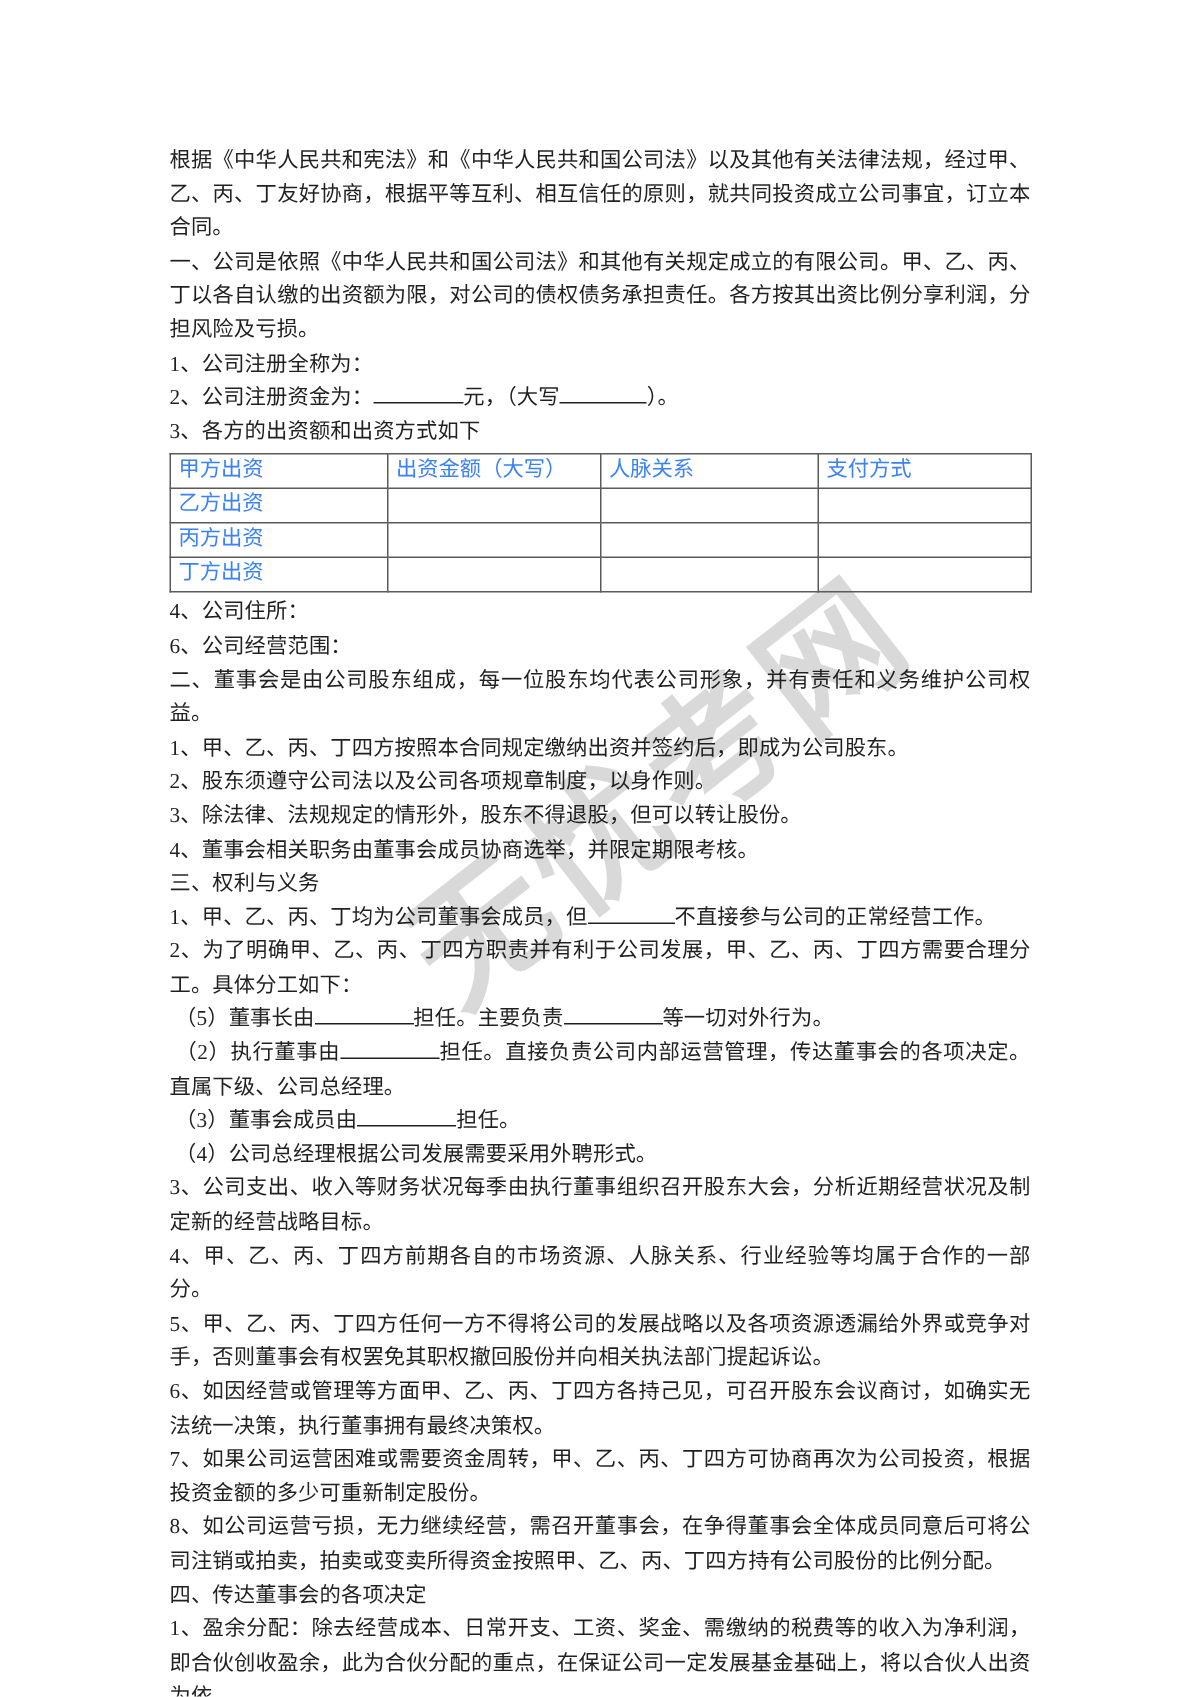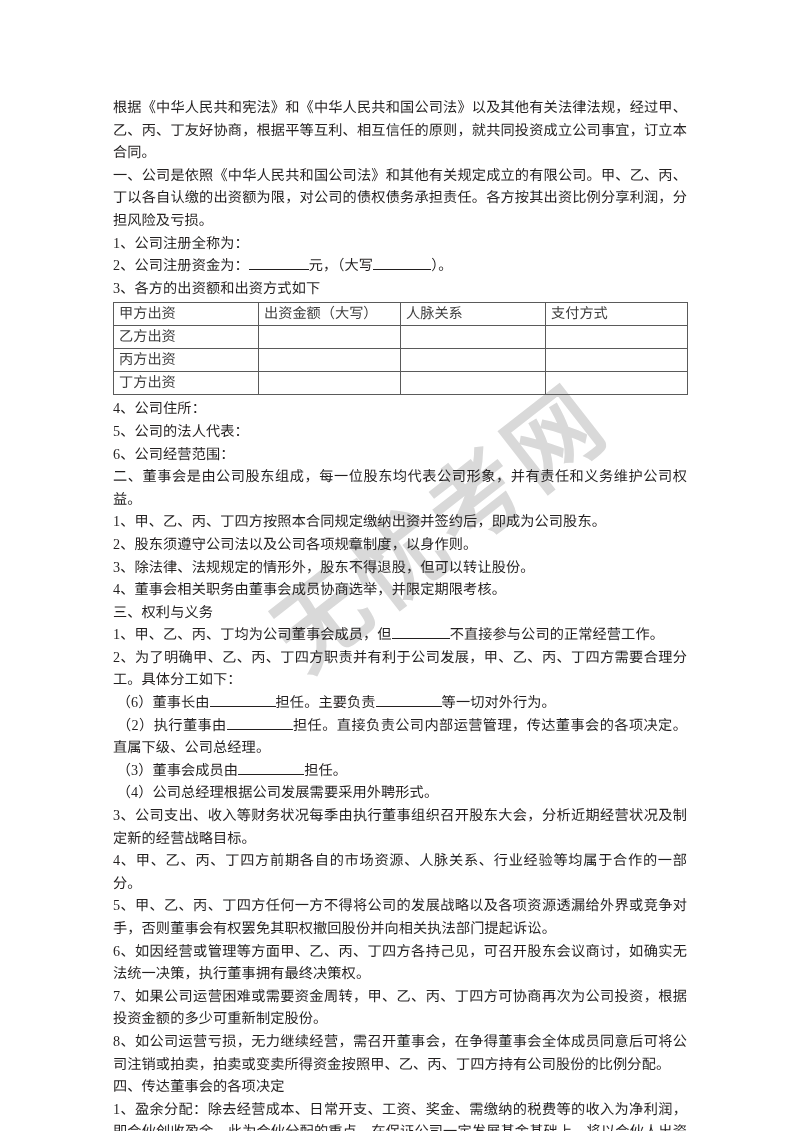--- a/index.html
+++ b/index.html
@@ -88,21 +88,21 @@
     table-layout: fixed;
     position: relative;
     z-index: 2;
   }
   #contrib-table td {
     border: 1px solid #5a5a5a;
     height: 19px;
     padding: 1px 4px 2px 5px;
     font-size: 14.2px;
     line-height: 19px;
-    color: #404040;
+    color: #3b82f6;
     vertical-align: middle;
     overflow: hidden;
     white-space: nowrap;
   }
   #contrib-table col.c1 { width: 145px; }
   #contrib-table col.c2 { width: 142px; }
   #contrib-table col.c3 { width: 145px; }
   #contrib-table col.c4 { width: 142px; }
 </style>
 </head>
@@ -155,36 +155,35 @@
         <tr>
           <td>丁方出资</td>
           <td></td>
           <td></td>
           <td></td>
         </tr>
       </tbody>
     </table>
 
     <p class="para">4、公司住所：</p>
-    <p class="para">5、公司的法人代表：</p>
     <p class="para">6、公司经营范围：</p>
 
     <p class="para">二、董事会是由公司股东组成，每一位股东均代表公司形象，并有责任和义务维护公司权益。</p>
     <p class="para">1、甲、乙、丙、丁四方按照本合同规定缴纳出资并签约后，即成为公司股东。</p>
     <p class="para">2、股东须遵守公司法以及公司各项规章制度，以身作则。</p>
     <p class="para">3、除法律、法规规定的情形外，股东不得退股，但可以转让股份。</p>
     <p class="para">4、董事会相关职务由董事会成员协商选举，并限定期限考核。</p>
 
     <p class="para">三、权利与义务</p>
 
     <p class="para"><span>1、甲、乙、丙、丁均为公司董事会成员，但</span><span class="blank w58"></span><span>不直接参与公司的正常经营工作。</span></p>
 
     <p class="para">2、为了明确甲、乙、丙、丁四方职责并有利于公司发展，甲、乙、丙、丁四方需要合理分工。具体分工如下：</p>
 
-    <p class="para">&nbsp;<span>（6）董事长由</span><span class="blank w66"></span><span>担任。主要负责</span><span class="blank w66"></span><span>等一切对外行为。</span></p>
+    <p class="para">&nbsp;<span>（5）董事长由</span><span class="blank w66"></span><span>担任。主要负责</span><span class="blank w66"></span><span>等一切对外行为。</span></p>
 
     <p class="para">&nbsp;<span>（2）执行董事由</span><span class="blank w66"></span><span>担任。直接负责公司内部运营管理，传达董事会的各项决定。直属下级、公司总经理。</span></p>
 
     <p class="para">&nbsp;<span>（3）董事会成员由</span><span class="blank w66"></span><span>担任。</span></p>
 
     <p class="para">&nbsp;<span>（4）公司总经理根据公司发展需要采用外聘形式。</span></p>
 
     <p class="para">3、公司支出、收入等财务状况每季由执行董事组织召开股东大会，分析近期经营状况及制定新的经营战略目标。</p>
     <p class="para">4、甲、乙、丙、丁四方前期各自的市场资源、人脉关系、行业经验等均属于合作的一部分。</p>
     <p class="para">5、甲、乙、丙、丁四方任何一方不得将公司的发展战略以及各项资源透漏给外界或竞争对手，否则董事会有权罢免其职权撤回股份并向相关执法部门提起诉讼。</p>

